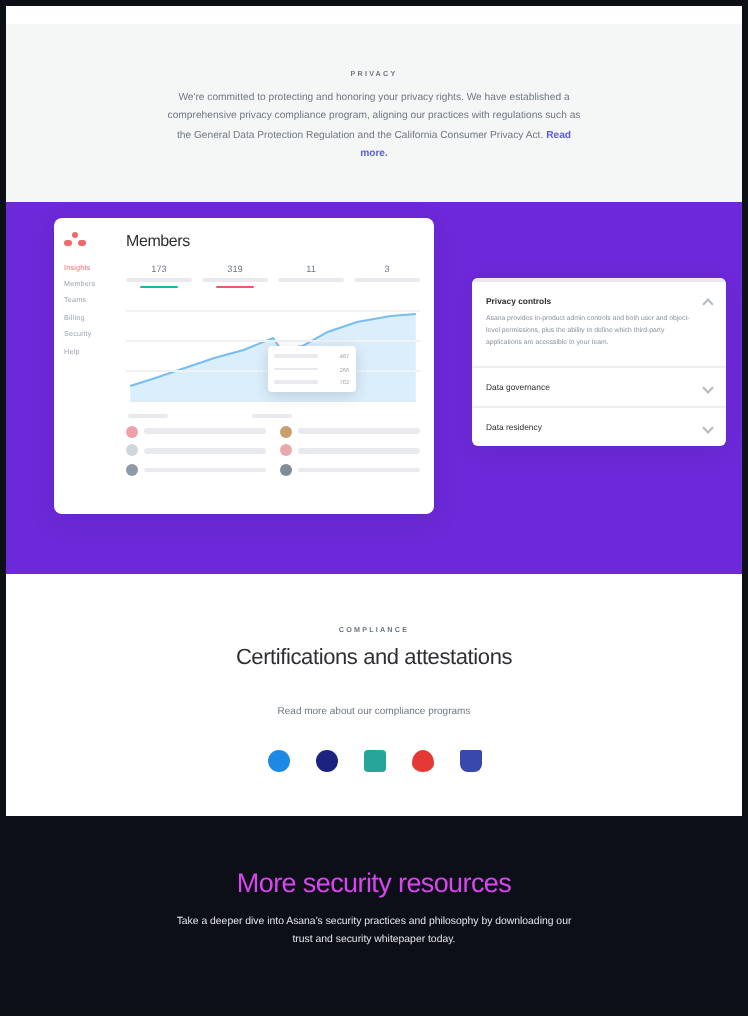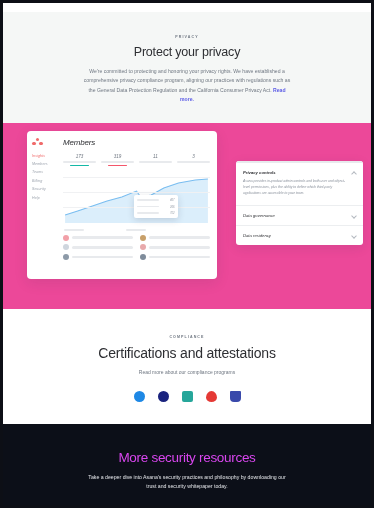--- a/index.html
+++ b/index.html
@@ -32,24 +32,23 @@
     letter-spacing: -0.2px; margin-bottom: 8px;
   }
   .hero-body {
     font-size: 5.1px; line-height: 1.85; color: #6f7782;
     width: 212px; margin: 0 auto;
   }
   .hero-body a { color: #5a5ae6; font-weight: 700; text-decoration: none; }
 
   
   .showcase {
-    background: #ec4899;
+    background: #6d28d9;
     padding: 8px 0 26px 12px;
     position: relative;
-    font-style: italic;
   }
   .showcase-inner { position: relative; width: 348px; margin: 0 auto; height: 152px; }
 
   .dash-card {
     position: absolute; left: 8px; top: 0;
     width: 190px; height: 148px;
     background: #fff; border-radius: 4px;
     box-shadow: 0 4px 14px rgba(30,40,60,.10);
     overflow: hidden;
   }
@@ -117,39 +116,38 @@
   .chev { width: 4px; height: 4px; position: relative; }
   .chev::after {
     content: ""; position: absolute; left: 0; top: 0.6px;
     width: 3px; height: 3px; border-right: .5px solid #b4b9c0;
     border-bottom: .5px solid #b4b9c0; transform: rotate(45deg);
   }
   .chev.up::after { transform: rotate(-135deg); top: 1.6px; }
 
   
   .cert-section { background: #ffffff; padding: 26px 0 22px 0; text-align: center; }
-  .cert-title { font-size: 14px; color: #2e2f33; font-weight: 400; letter-spacing:-.2px; margin-bottom: 8px; }
+  .cert-title { font-size: 11px; color: #2e2f33; font-weight: 400; letter-spacing:-.2px; margin-bottom: 18px; }
   .cert-sub { font-size: 5px; color: #6f7782; margin-bottom: 16px; }
   .badges { display: flex; justify-content: center; gap: 13px; }
   .badge { width: 11px; height: 11px; border-radius: 50%; position: relative; }
 
   
   .cta { background: #0c0f18; padding: 26px 0 24px 0; text-align: center; flex:1; }
   .cta-title { font-size: 13.5px; color: #d946ef; font-weight: 400; letter-spacing:-.3px; margin-bottom: 8px; }
   .cta-body { font-size: 5.2px; line-height: 1.8; color: #e4e6ea; width: 200px; margin: 0 auto 14px auto; }
 </style>
 </head>
 <body>
 
 <div class="frame">
   <div class="topstrip"></div>
 
   <section class="privacy-section">
     <div class="eyebrow">PRIVACY</div>
-    <h1 class="hero-title">Protect your privacy</h1>
     <p class="hero-body"><span>We're committed to protecting and honoring your privacy rights. We have established a comprehensive privacy compliance program, aligning our practices with regulations such as the General Data Protection Regulation and the California Consumer Privacy Act. </span><a href="#">Read more.</a></p>
   </section>
 
   <section class="showcase">
     <div class="showcase-inner">
 
       <div class="dash-card">
         <div class="dash-shell">
           <aside class="dash-side">
             <div class="asana-logo">

